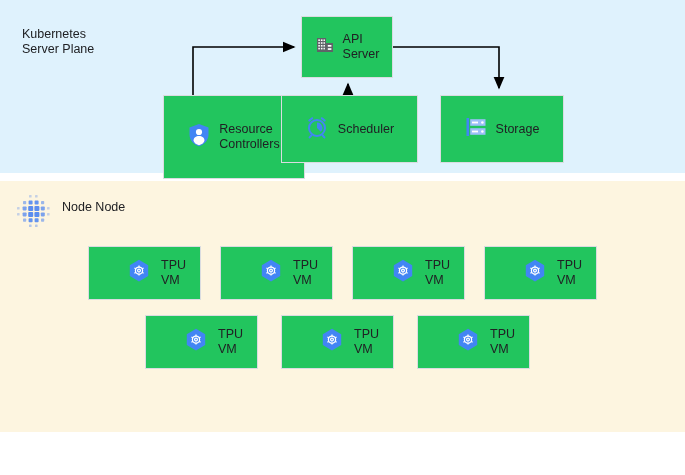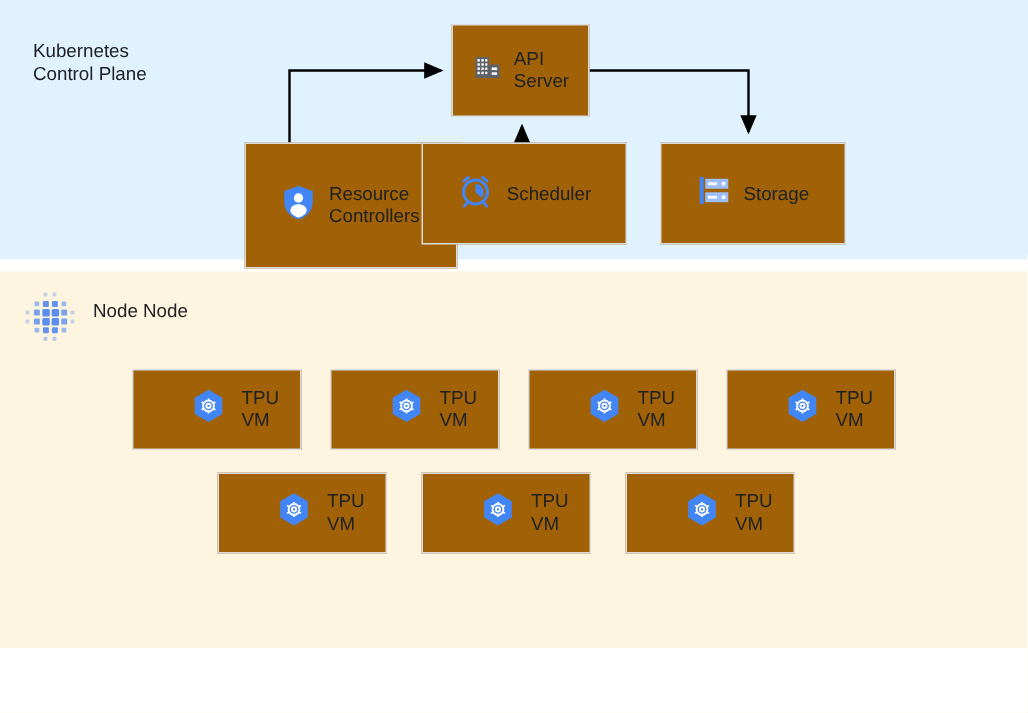--- a/index.html
+++ b/index.html
@@ -56,21 +56,21 @@
   .nodepool-icon {
     position: absolute;
     left: 12px;
     top: 192px;
     width: 46px;
     height: 42px;
   }
   
   .box {
     position: absolute;
-    background: #a16207;
+    background: #22c55e;
     border: 1px solid #dadce0;
     box-sizing: border-box;
     display: flex;
     align-items: center;
     justify-content: center;
   }
   .box-inner {
     display: flex;
     align-items: center;
     gap: 9px;
@@ -122,21 +122,21 @@
 </style>
 </head>
 <body>
 
 <div class="diagram">
 
   <div class="panel panel-control"></div>
   <div class="panel panel-nodepool"></div>
 
   <div class="panel-title title-control">Kubernetes
-Control Plane</div>
+Server Plane</div>
 
   <div class="nodepool-icon">
     <svg width="46" height="42" viewBox="0 0 46 42" xmlns="http://www.w3.org/2000/svg">
       <g fill="#5b8def">
 
         <rect x="17" y="3" width="2.6" height="2.6" rx="0.6" opacity="0.35"></rect>
         <rect x="23" y="3" width="2.6" height="2.6" rx="0.6" opacity="0.35"></rect>
 
         <rect x="11" y="9" width="3.2" height="3.2" rx="0.7" opacity="0.6"></rect>
         <rect x="16.6" y="8.6" width="4" height="4" rx="0.8" opacity="0.95"></rect>

